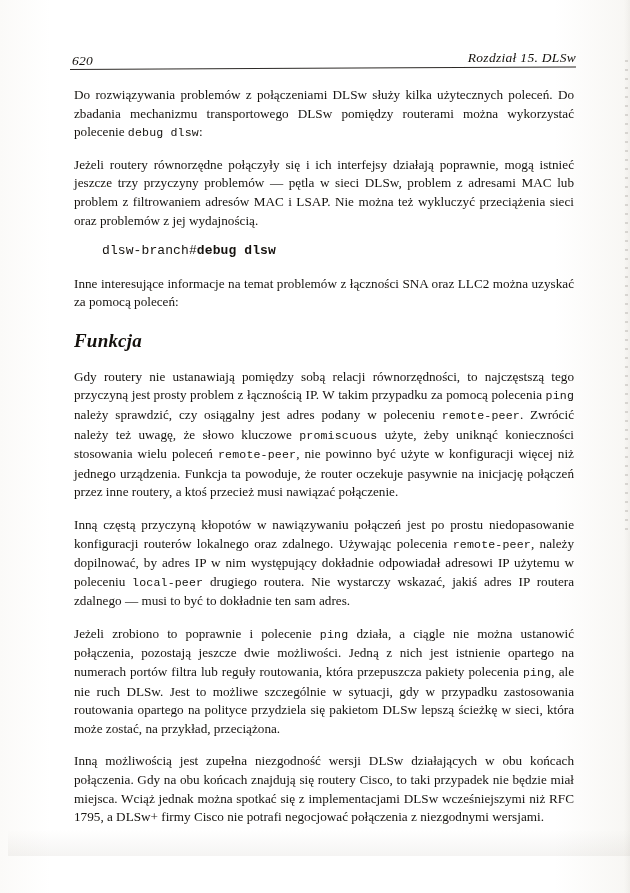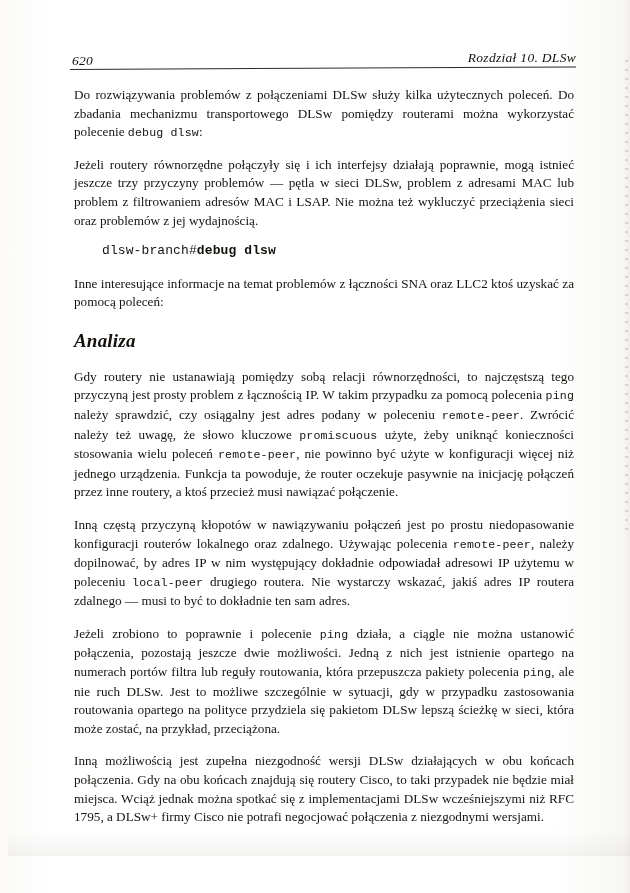--- a/index.html
+++ b/index.html
@@ -152,36 +152,36 @@
   }
 </style>
 </head>
 <body>
 
 <div class="page">
   <div class="page-inner">
 
     <div class="running-head">
       <span class="folio">620</span>
-      <span class="chapter-title">Rozdział 10. DLSw</span>
+      <span class="chapter-title">Rozdział 15. DLSw</span>
       <span class="head-rule"></span>
     </div>
 
     <div class="column">
 
       <p class="para tight"><span>Do rozwiązywania problemów z połączeniami DLSw służy kilka użytecznych poleceń. Do zbadania mechanizmu transportowego DLSw pomiędzy routerami można wykorzystać polecenie </span><span class="mono">debug dlsw</span><span>:</span></p>
 
       <p class="para">Jeżeli routery równorzędne połączyły się i ich interfejsy działają poprawnie, mogą istnieć jeszcze trzy przyczyny problemów — pętla w sieci DLSw, problem z adresami MAC lub problem z filtrowaniem adresów MAC i LSAP. Nie można też wykluczyć przeciążenia sieci oraz problemów z jej wydajnością.</p>
 
       <div class="listing first"><span class="prompt">dlsw-branch#</span><span class="cmd">debug dlsw</span></div>
 
-      <p class="para tight">Inne interesujące informacje na temat problemów z łączności SNA oraz LLC2 ktoś uzyskać za pomocą poleceń:</p>
+      <p class="para tight">Inne interesujące informacje na temat problemów z łączności SNA oraz LLC2 można uzyskać za pomocą poleceń:</p>
 
 
-      <h2 class="section">Analiza</h2>
+      <h2 class="section">Funkcja</h2>
 
       <p class="para">Gdy routery nie ustanawiają pomiędzy sobą relacji równorzędności, to najczęstszą tego przyczyną jest prosty problem z łącznością IP. W takim przypadku za pomocą polecenia <span class="mono">ping</span> należy sprawdzić, czy osiągalny jest adres podany w poleceniu <span class="mono">remote-peer</span>. Zwrócić należy też uwagę, że słowo kluczowe <span class="mono">promiscuous</span> użyte, żeby uniknąć konieczności stosowania wielu poleceń <span class="mono">remote-peer</span>, nie powinno być użyte w konfiguracji więcej niż jednego urządzenia. Funkcja ta powoduje, że router oczekuje pasywnie na inicjację połączeń przez inne routery, a ktoś przecież musi nawiązać połączenie.</p>
       <p class="para">Inną częstą przyczyną kłopotów w nawiązywaniu połączeń jest po prostu niedopasowanie konfiguracji routerów lokalnego oraz zdalnego. Używając polecenia <span class="mono">remote-peer</span>, należy dopilnować, by adres IP w nim występujący dokładnie odpowiadał adresowi IP użytemu w poleceniu <span class="mono">local-peer</span> drugiego routera. Nie wystarczy wskazać, jakiś adres IP routera zdalnego — musi to być to dokładnie ten sam adres.</p>
       <p class="para">Jeżeli zrobiono to poprawnie i polecenie <span class="mono">ping</span> działa, a ciągle nie można ustanowić połączenia, pozostają jeszcze dwie możliwości. Jedną z nich jest istnienie opartego na numerach portów filtra lub reguły routowania, która przepuszcza pakiety polecenia <span class="mono">ping</span>, ale nie ruch DLSw. Jest to możliwe szczególnie w sytuacji, gdy w przypadku zastosowania routowania opartego na polityce przydziela się pakietom DLSw lepszą ścieżkę w sieci, która może zostać, na przykład, przeciążona.</p>
       <p class="para">Inną możliwością jest zupełna niezgodność wersji DLSw działających w obu końcach połączenia. Gdy na obu końcach znajdują się routery Cisco, to taki przypadek nie będzie miał miejsca. Wciąż jednak można spotkać się z implementacjami DLSw wcześniejszymi niż RFC 1795, a DLSw+ firmy Cisco nie potrafi negocjować połączenia z niezgodnymi wersjami.</p>
 
     </div>
 
     <div class="gutter-noise"></div>
     <div class="edge-shade"></div>

